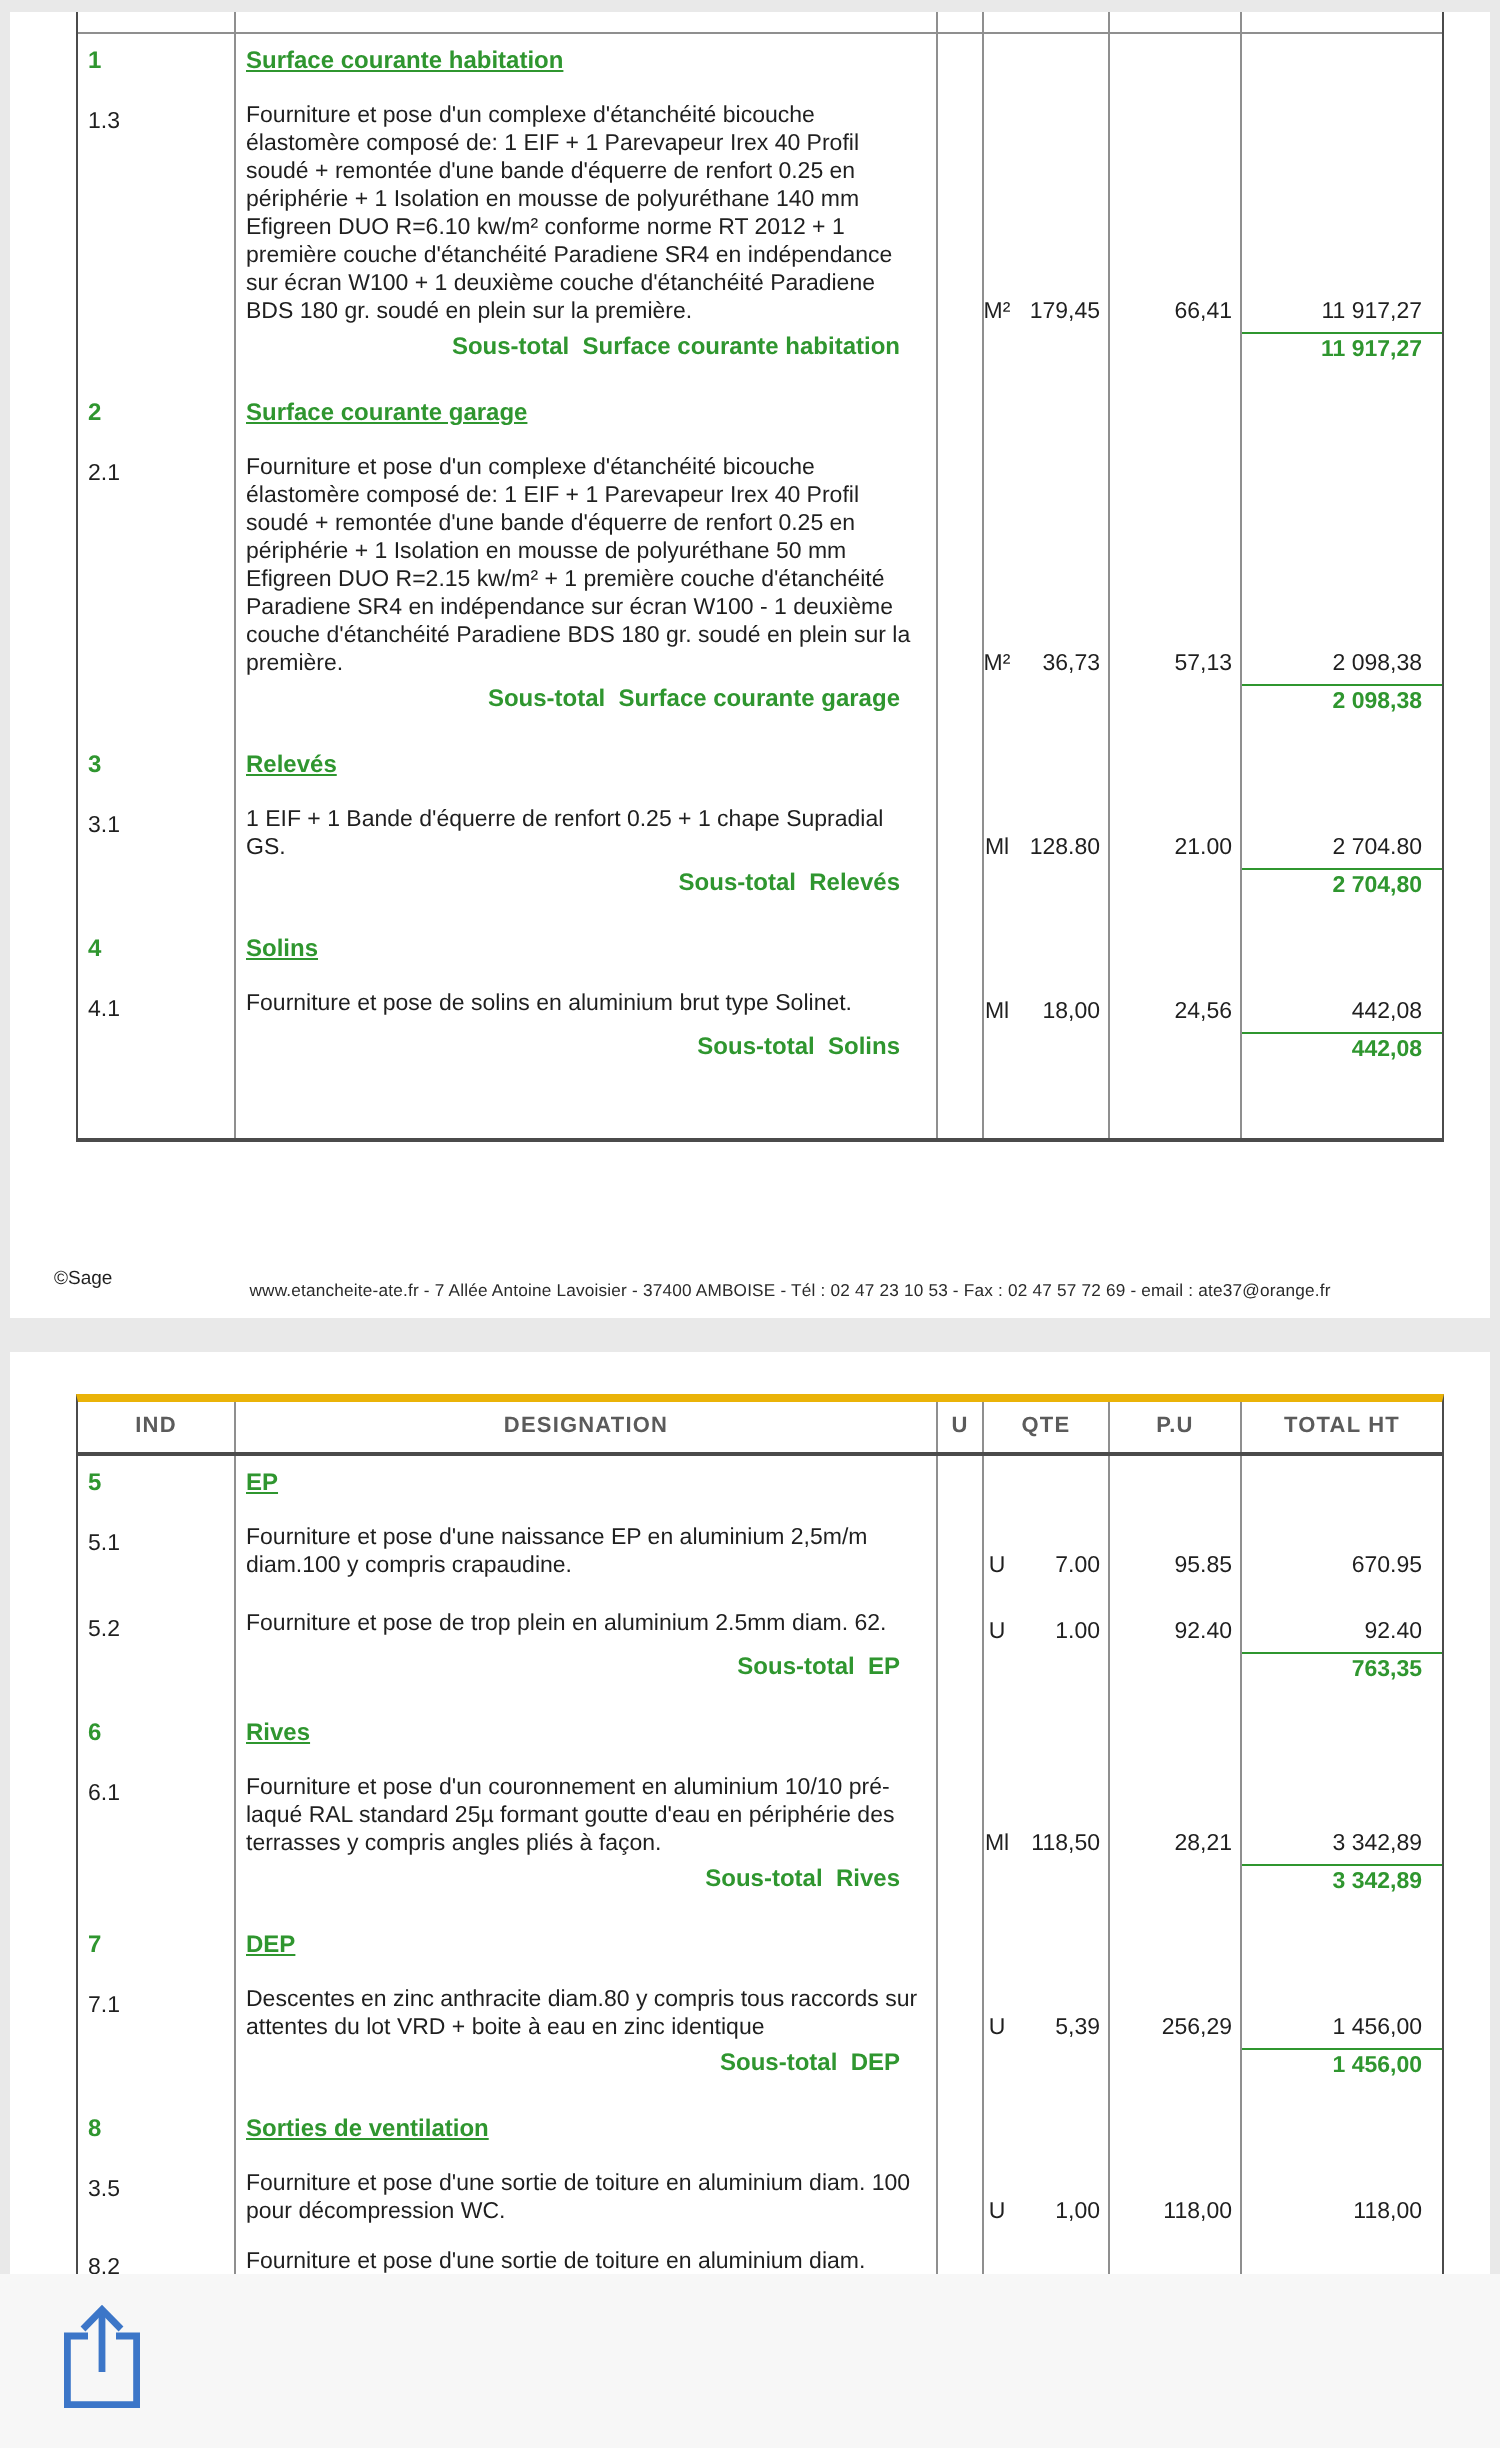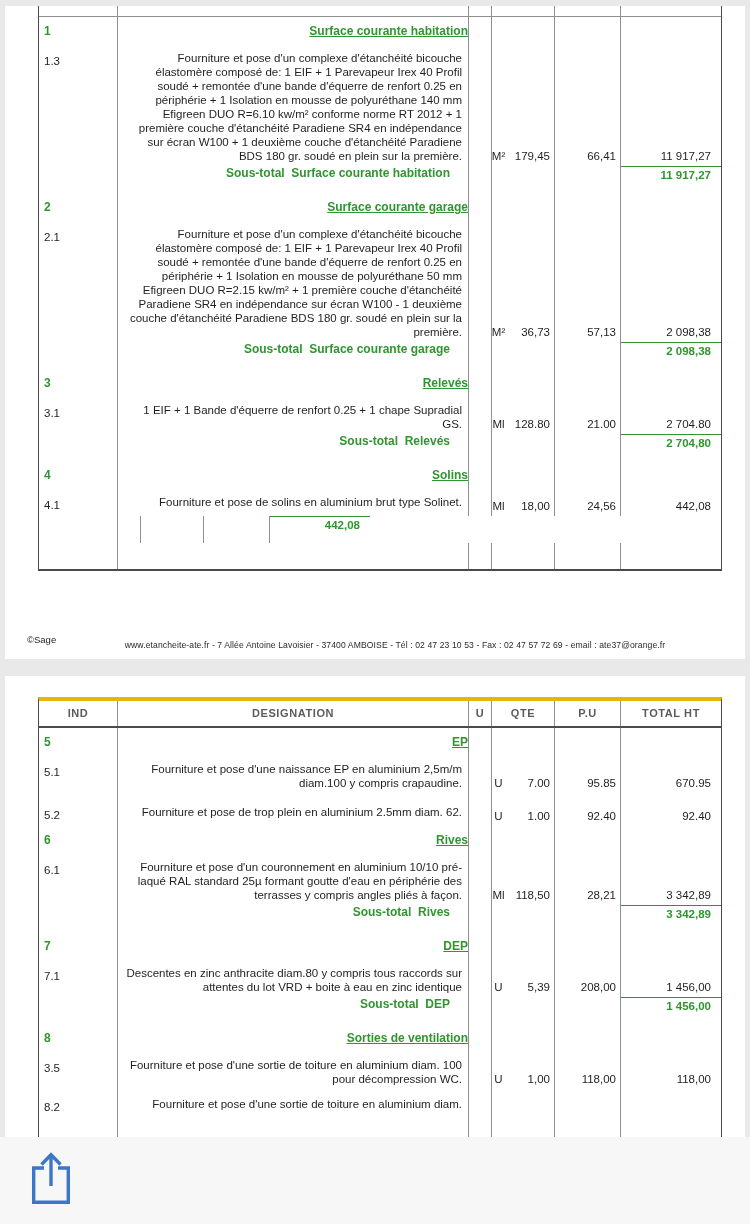--- a/index.html
+++ b/index.html
@@ -15,21 +15,21 @@
   
   .tbl{
     position:absolute;left:33px;display:flex;flex-direction:column;
     border-left:1.5px solid #4b4b4b;border-right:1.5px solid #4b4b4b;background:#fff;
   }
   .tbl1{top:0;border-bottom:2px solid #4b4b4b;width:682px;}
   .tbl2{top:21px;border-top:4px solid #eab308;width:682px;}
   .tr{display:flex;}
   .c{border-right:1px solid #8f8f8f;box-sizing:border-box;}
   .ci{width:79px;}
-  .cd{width:351px;text-align:right;}
+  .cd{width:351px;}
   .cu{width:23px;}
   .cq{width:63px;}
   .cp{width:66px;}
   .ct{width:100px;border-right:none;}
 
   .r-clip{height:10px;border-bottom:1px solid #8f8f8f;}
   .r-end{height:26px;}
 
   .r-head{border-bottom:2px solid #4b4b4b;}
   .r-head .c{display:flex;align-items:center;justify-content:center;
@@ -235,20 +235,23 @@
       <div class="c cp">
           <span class="numv">24,56</span>
         </div>
       <div class="c ct">
           <span class="numv">442,08</span>
         </div>
     </div>
 
     <div class="tr r-sub">
       <div class="c ci"></div>
+      <div class="c cd">
+          <span class="sub-label">Sous-total  Solins</span>
+        </div>
       <div class="c cu"></div>
         <div class="c cq"></div>
         <div class="c cp"></div>
       <div class="c ct">
           <span class="sub-total">442,08</span>
         </div>
     </div>
 
     <div class="tr r-end">
       <div class="c ci"></div>
@@ -316,20 +319,32 @@
           <span class="numv">1.00</span>
         </div>
       <div class="c cp">
           <span class="numv">92.40</span>
         </div>
       <div class="c ct">
           <span class="numv">92.40</span>
         </div>
     </div>
 
+    <div class="tr r-sub">
+      <div class="c ci"></div>
+      <div class="c cd">
+          <span class="sub-label">Sous-total  EP</span>
+        </div>
+      <div class="c cu"></div>
+        <div class="c cq"></div>
+        <div class="c cp"></div>
+      <div class="c ct">
+          <span class="sub-total">763,35</span>
+        </div>
+    </div>
 
     <div class="tr r-sec">
       <div class="c ci"><span class="sec-num">6</span></div>
       <div class="c cd"><span class="sec-title">Rives</span></div>
       <div class="c cu"></div>
         <div class="c cq"></div>
         <div class="c cp"></div>
         <div class="c ct"></div>
     </div>
 
@@ -379,21 +394,21 @@
       <div class="c cd">
           <div class="desc">Descentes en zinc anthracite diam.80 y compris tous raccords sur attentes du lot VRD + boite à eau en zinc identique</div>
         </div>
       <div class="c cu">
           <span class="numv">U</span>
         </div>
       <div class="c cq">
           <span class="numv">5,39</span>
         </div>
       <div class="c cp">
-          <span class="numv">208,00</span>
+          <span class="numv">256,29</span>
         </div>
       <div class="c ct">
           <span class="numv">1 456,00</span>
         </div>
     </div>
 
     <div class="tr r-sub">
       <div class="c ci"></div>
       <div class="c cd">
           <span class="sub-label">Sous-total  DEP</span>

